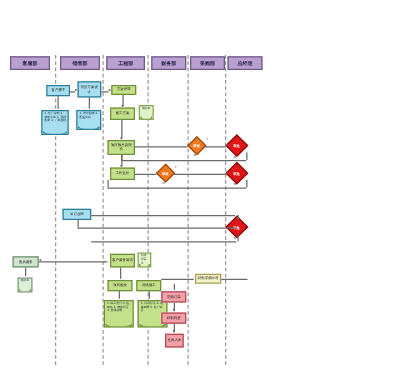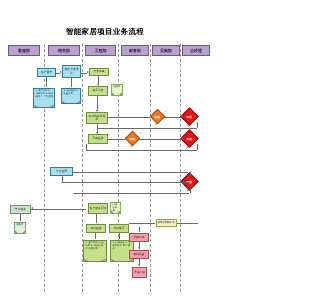--- a/index.html
+++ b/index.html
@@ -98,21 +98,20 @@
     border-left:1.1px solid transparent;
     border-right:1.1px solid transparent;
     border-top:2px solid #6b6b6b;
   }
 </style>
 </head>
 <body>
 
 <div id="canvas">
 
-  <div id="title">智能家居项目业务流程</div>
 
   <div class="lane-div" style="left:44px;"></div>
   <div class="lane-div" style="left:82px;"></div>
   <div class="lane-div" style="left:118px;"></div>
   <div class="lane-div" style="left:150px;"></div>
   <div class="lane-div" style="left:180px;"></div>
 
   <div class="hdr" style="left:8px;top:45px;width:30px;">客服部</div>
   <div class="hdr" style="left:48px;top:45px;width:30px;">销售部</div>
   <div class="hdr" style="left:85px;top:45px;width:29px;">工程部</div>

